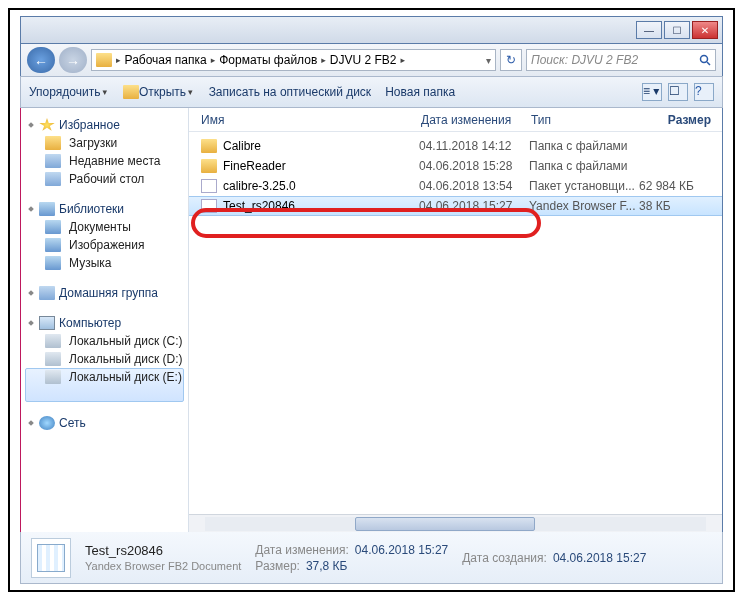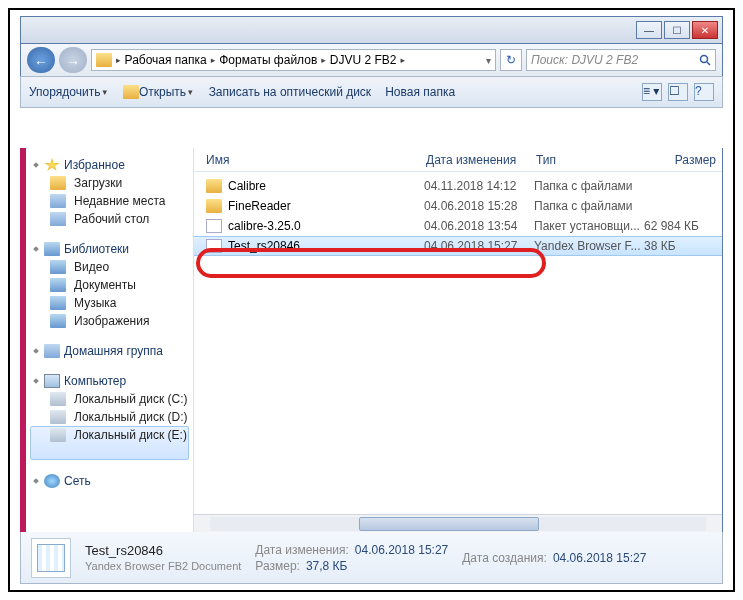--- a/index.html
+++ b/index.html
@@ -16,42 +16,42 @@
 .bc-folder { width: 16px; height: 14px; background: linear-gradient(#fde08a, #e8b040); border-radius: 1px; }
 .bc-sep { color: #666; font-size: 10px; }
 .bc-arrow { font-size: 9px; color: #444; padding: 0 2px; }
 .refresh-btn { width: 22px; height: 22px; border: 1px solid #a8b4c4; background: #fff; display: flex; align-items: center; justify-content: center; color: #2a5aa8; }
 .search-box { width: 190px; height: 22px; border: 1px solid #a8b4c4; background: #fff; display: flex; align-items: center; padding: 0 4px; color: #888; font-style: italic; gap: 4px; }
 .search-box svg { flex-shrink: 0; }
 .toolbar { height: 32px; background: linear-gradient(#f0f4fa, #dce6f2); border: 1px solid #aab8cc; display: flex; align-items: center; padding: 0 8px; gap: 14px; color: #1a3a6a; }
 .tb-item { display: flex; align-items: center; }
 .tb-right { margin-left: auto; display: flex; gap: 6px; }
 .tb-icon { width: 20px; height: 18px; border: 1px solid #8aa8c8; background: #e8f0fa; }
-.body { flex: 1; display: flex; border-left: 6px solid #be185d; border-right: 1px solid #5a7ba8; overflow: hidden; margin-top: 40px; }
+.body { flex: 1; display: flex; border-left: 1px solid #be185d; border-right: 1px solid #5a7ba8; overflow: hidden; }
 .sidebar { width: 168px; background: #fff; border-right: 1px solid #d8e0ea; padding: 8px 4px; overflow: hidden; }
 .sb-group { margin-bottom: 12px; }
 .sb-header { display: flex; align-items: center; gap: 4px; padding: 2px 4px; color: #1a3a6a; }
 .sb-item { display: flex; align-items: flex-start; gap: 8px; padding: 2px 4px 2px 20px; color: #222; white-space: nowrap; }
 .sb-item.sel { background: linear-gradient(#e8f2ff, #d0e4ff); border: 1px solid #a0c8f0; border-radius: 2px; padding: 1px 3px 17px 19px; }
 .disc { width: 4px; height: 4px; background: #888; transform: rotate(45deg); margin-right: 2px; }
 .ico { width: 16px; height: 14px; flex-shrink: 0; }
 .ico-fav { background: radial-gradient(#ffe060, #e0a020); clip-path: polygon(50% 0, 61% 35%, 98% 35%, 68% 57%, 79% 91%, 50% 70%, 21% 91%, 32% 57%, 2% 35%, 39% 35%); }
 .ico-folder { background: linear-gradient(#fde08a, #e8b040); border-radius: 1px; }
 .ico-lib { background: linear-gradient(#b8d8f0, #6898d0); border-radius: 1px; }
 .ico-pc { background: linear-gradient(#d8e8f8, #a0c0e0); border: 1px solid #789; }
 .ico-drive { background: linear-gradient(#e0e8f0, #b0c0d0); border-radius: 1px; }
 .ico-net { background: radial-gradient(#a0d8ff, #4080c0); border-radius: 50%; }
 .ico-doc { background: #fff; border: 1px solid #aac; }
 .ico-blue { background: linear-gradient(#c0d8f0, #80a8d8); border-radius: 1px; }
 .content { flex: 1; display: flex; flex-direction: column; background: #fff; position: relative; }
 .columns { height: 24px; display: flex; align-items: center; border-bottom: 1px solid #e0e6ee; color: #2a4a7a; padding-left: 12px; }
 .col-name { width: 220px; }
 .col-date { width: 110px; }
 .col-type { width: 110px; }
-.col-size { width: 70px; text-align: right; }
+.col-size { width: 70px; text-align: right; font-weight: bold; }
 .file-list { flex: 1; padding: 4px 0; position: relative; }
 .file-row { height: 20px; display: flex; align-items: center; padding-left: 12px; }
 .file-row.sel { background: linear-gradient(#e0f0ff, #c8e4ff); border-top: 1px solid #a0c8f0; border-bottom: 1px solid #a0c8f0; }
 .fr-icon { width: 16px; height: 14px; flex-shrink: 0; margin-right: 6px; }
 .fr-name { width: 196px; }
 .fr-date { width: 110px; color: #555; }
 .fr-type { width: 110px; color: #555; }
 .fr-size { width: 70px; text-align: left; color: #555; }
 .red-highlight { position: absolute; border: 4px solid #e02020; border-radius: 16px; pointer-events: none; }
 .scrollbar-h { height: 18px; background: #f0f2f6; border-top: 1px solid #d0d6de; display: flex; align-items: center; }
@@ -146,33 +146,29 @@
           </div>
       </div>
       <div class="sb-group">
         <div class="sb-header">
             <span class="disc"></span>
             <span class="ico ico-lib"></span>
             <span>Библиотеки</span>
           </div>
         <div class="sb-item">
             <span class="ico ico-lib"></span>
-            <span>Видео</span>
-          </div>
-        <div class="sb-item">
-            <span class="ico ico-lib"></span>
             <span>Документы</span>
           </div>
         <div class="sb-item">
             <span class="ico ico-lib"></span>
+            <span>Изображения</span>
+          </div>
+        <div class="sb-item">
+            <span class="ico ico-lib"></span>
             <span>Музыка</span>
-          </div>
-        <div class="sb-item">
-            <span class="ico ico-lib"></span>
-            <span>Изображения</span>
           </div>
       </div>
       <div class="sb-group">
         <div class="sb-header">
             <span class="disc"></span>
             <span class="ico ico-blue"></span>
             <span>Домашняя группа</span>
           </div>
       </div>
       <div class="sb-group">

